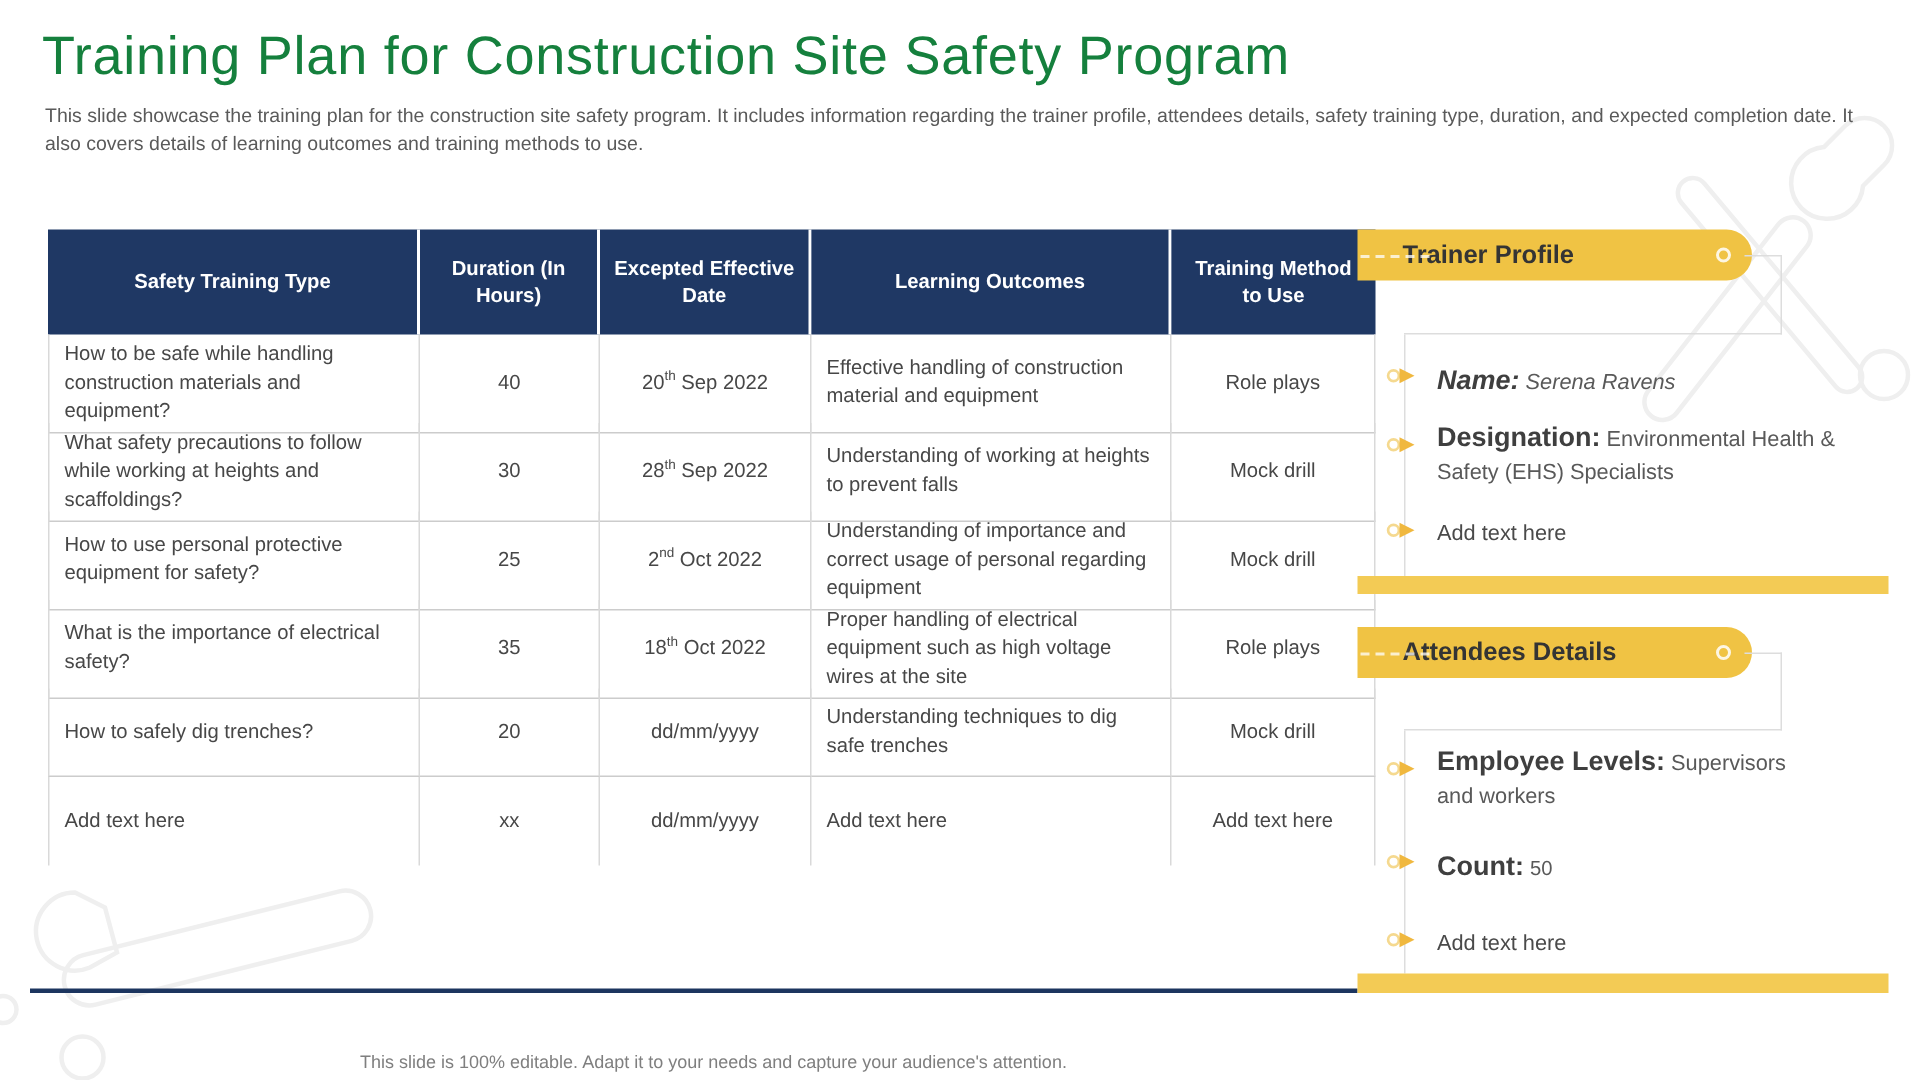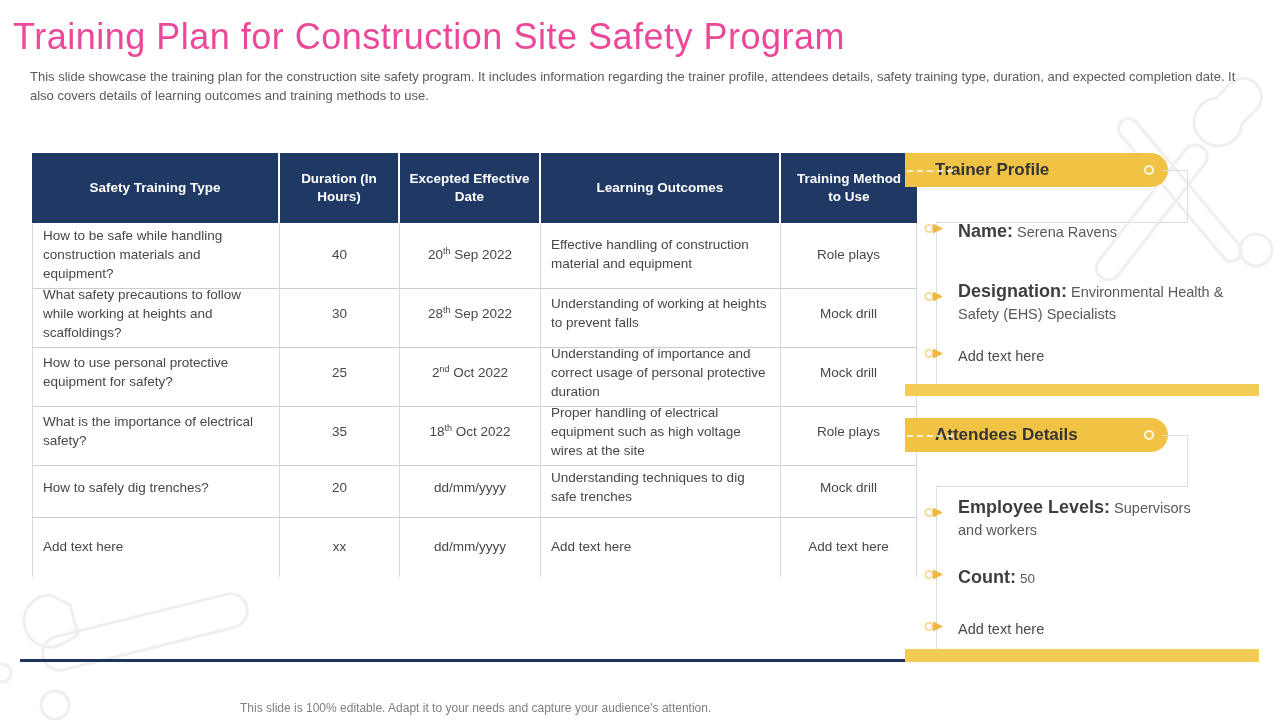--- a/index.html
+++ b/index.html
@@ -2,22 +2,22 @@
 <html><head>
 <meta charset="utf-8">
 <style>
   html,body{margin:0;padding:0;background:#e8e8e8;}
   .slide{
     position:relative;width:1280px;height:720px;background:#ffffff;overflow:hidden;
     font-family:"Liberation Sans",sans-serif;color:#404040;
   }
   
   .title{
-    position:absolute;left:13px;top:16px;width:1000px;
-    font-size:36px;font-weight:400;color:#ec4899;letter-spacing:.5px;white-space:nowrap;
+    position:absolute;left:28px;top:16px;width:1000px;
+    font-size:36px;font-weight:400;color:#15803d;letter-spacing:.5px;white-space:nowrap;
   }
   .subtitle{
     position:absolute;left:30px;top:68px;width:1225px;
     font-size:13px;line-height:1.45;color:#5a5a5a;
   }
   .footer{
     position:absolute;left:240px;top:701px;width:640px;text-align:left;
     font-size:12px;color:#7f7f7f;
   }
   
@@ -120,21 +120,21 @@
       <div class="td left">Understanding of working at heights to prevent falls</div>
       <div class="td center">Mock drill</div>
     </div>
 
     <div class="trow">
       <div class="td left">How to use personal protective equipment for safety?</div>
       <div class="td center">25</div>
       <div class="td center">
           <span><span>2</span><sup>nd</sup><span> Oct 2022</span></span>
         </div>
-      <div class="td left">Understanding of importance and correct usage of personal protective duration</div>
+      <div class="td left">Understanding of importance and correct usage of personal regarding equipment</div>
       <div class="td center">Mock drill</div>
     </div>
 
     <div class="trow">
       <div class="td left">What is the importance of electrical safety?</div>
       <div class="td center">35</div>
       <div class="td center">
           <span><span>18</span><sup>th</sup><span> Oct 2022</span></span>
         </div>
       <div class="td left">Proper handling of electrical equipment such as high voltage wires at the site</div>
@@ -164,21 +164,21 @@
   <div class="table-bottom-line"></div>
 
   <div class="pill" style="top:153px;">
     <span>Trainer Profile</span>
   </div>
   <div class="pill-ring" style="top:165px;"></div>
   <div class="conn-a" style="top:170px;"></div>
   <div class="conn-box" style="top:170px;height:53px;"></div>
   <div class="conn-v" style="top:223px;height:162px;"></div>
 
-  <div class="item" style="top:220px;width:300px;">
+  <div class="item" style="top:242px;width:300px;font-style:italic;">
     <svg class="bullet" width="24" height="13" viewBox="0 0 24 13">
         <circle cx="5" cy="6.5" r="3.6" fill="#ffffff" stroke="#F5D98F" stroke-width="1.8"></circle>
         <path d="M9 1.5 L19 6.5 L9 11.5 Z" fill="#F0B83F"></path>
       </svg>
     <span class="lbl">Name:</span><span class="val">Serena Ravens</span>
   </div>
 
   <div class="item" style="top:280px;width:292px;">
     <svg class="bullet" width="24" height="13" viewBox="0 0 24 13" style="top:10px;">
         <circle cx="5" cy="6.5" r="3.6" fill="#ffffff" stroke="#F5D98F" stroke-width="1.8"></circle>

